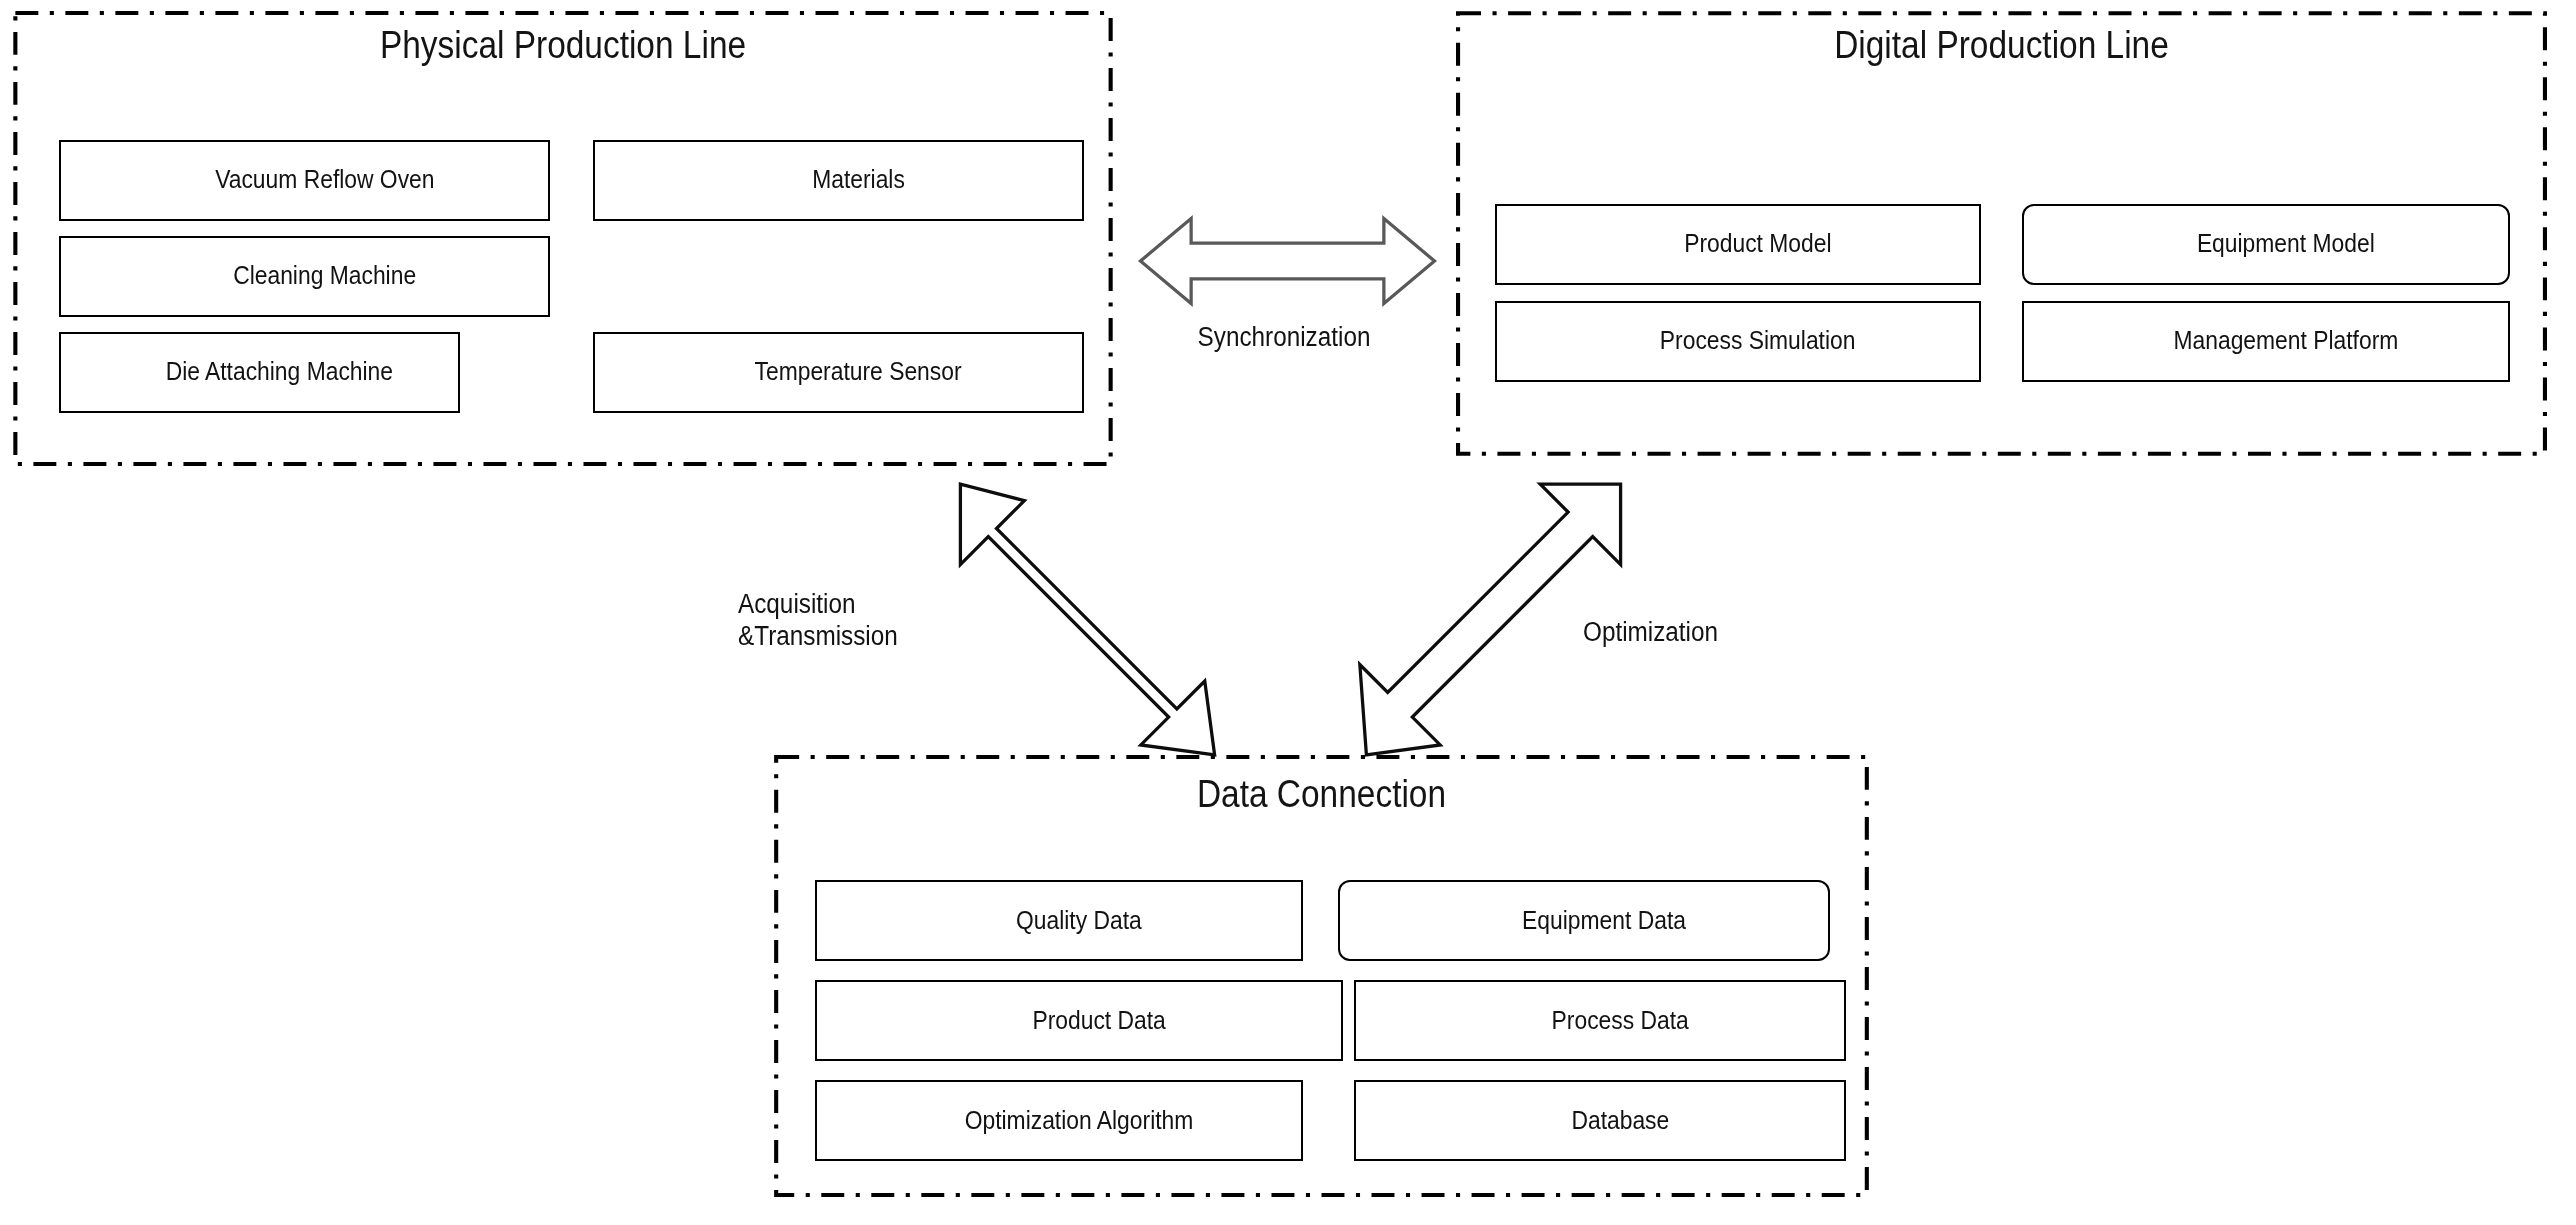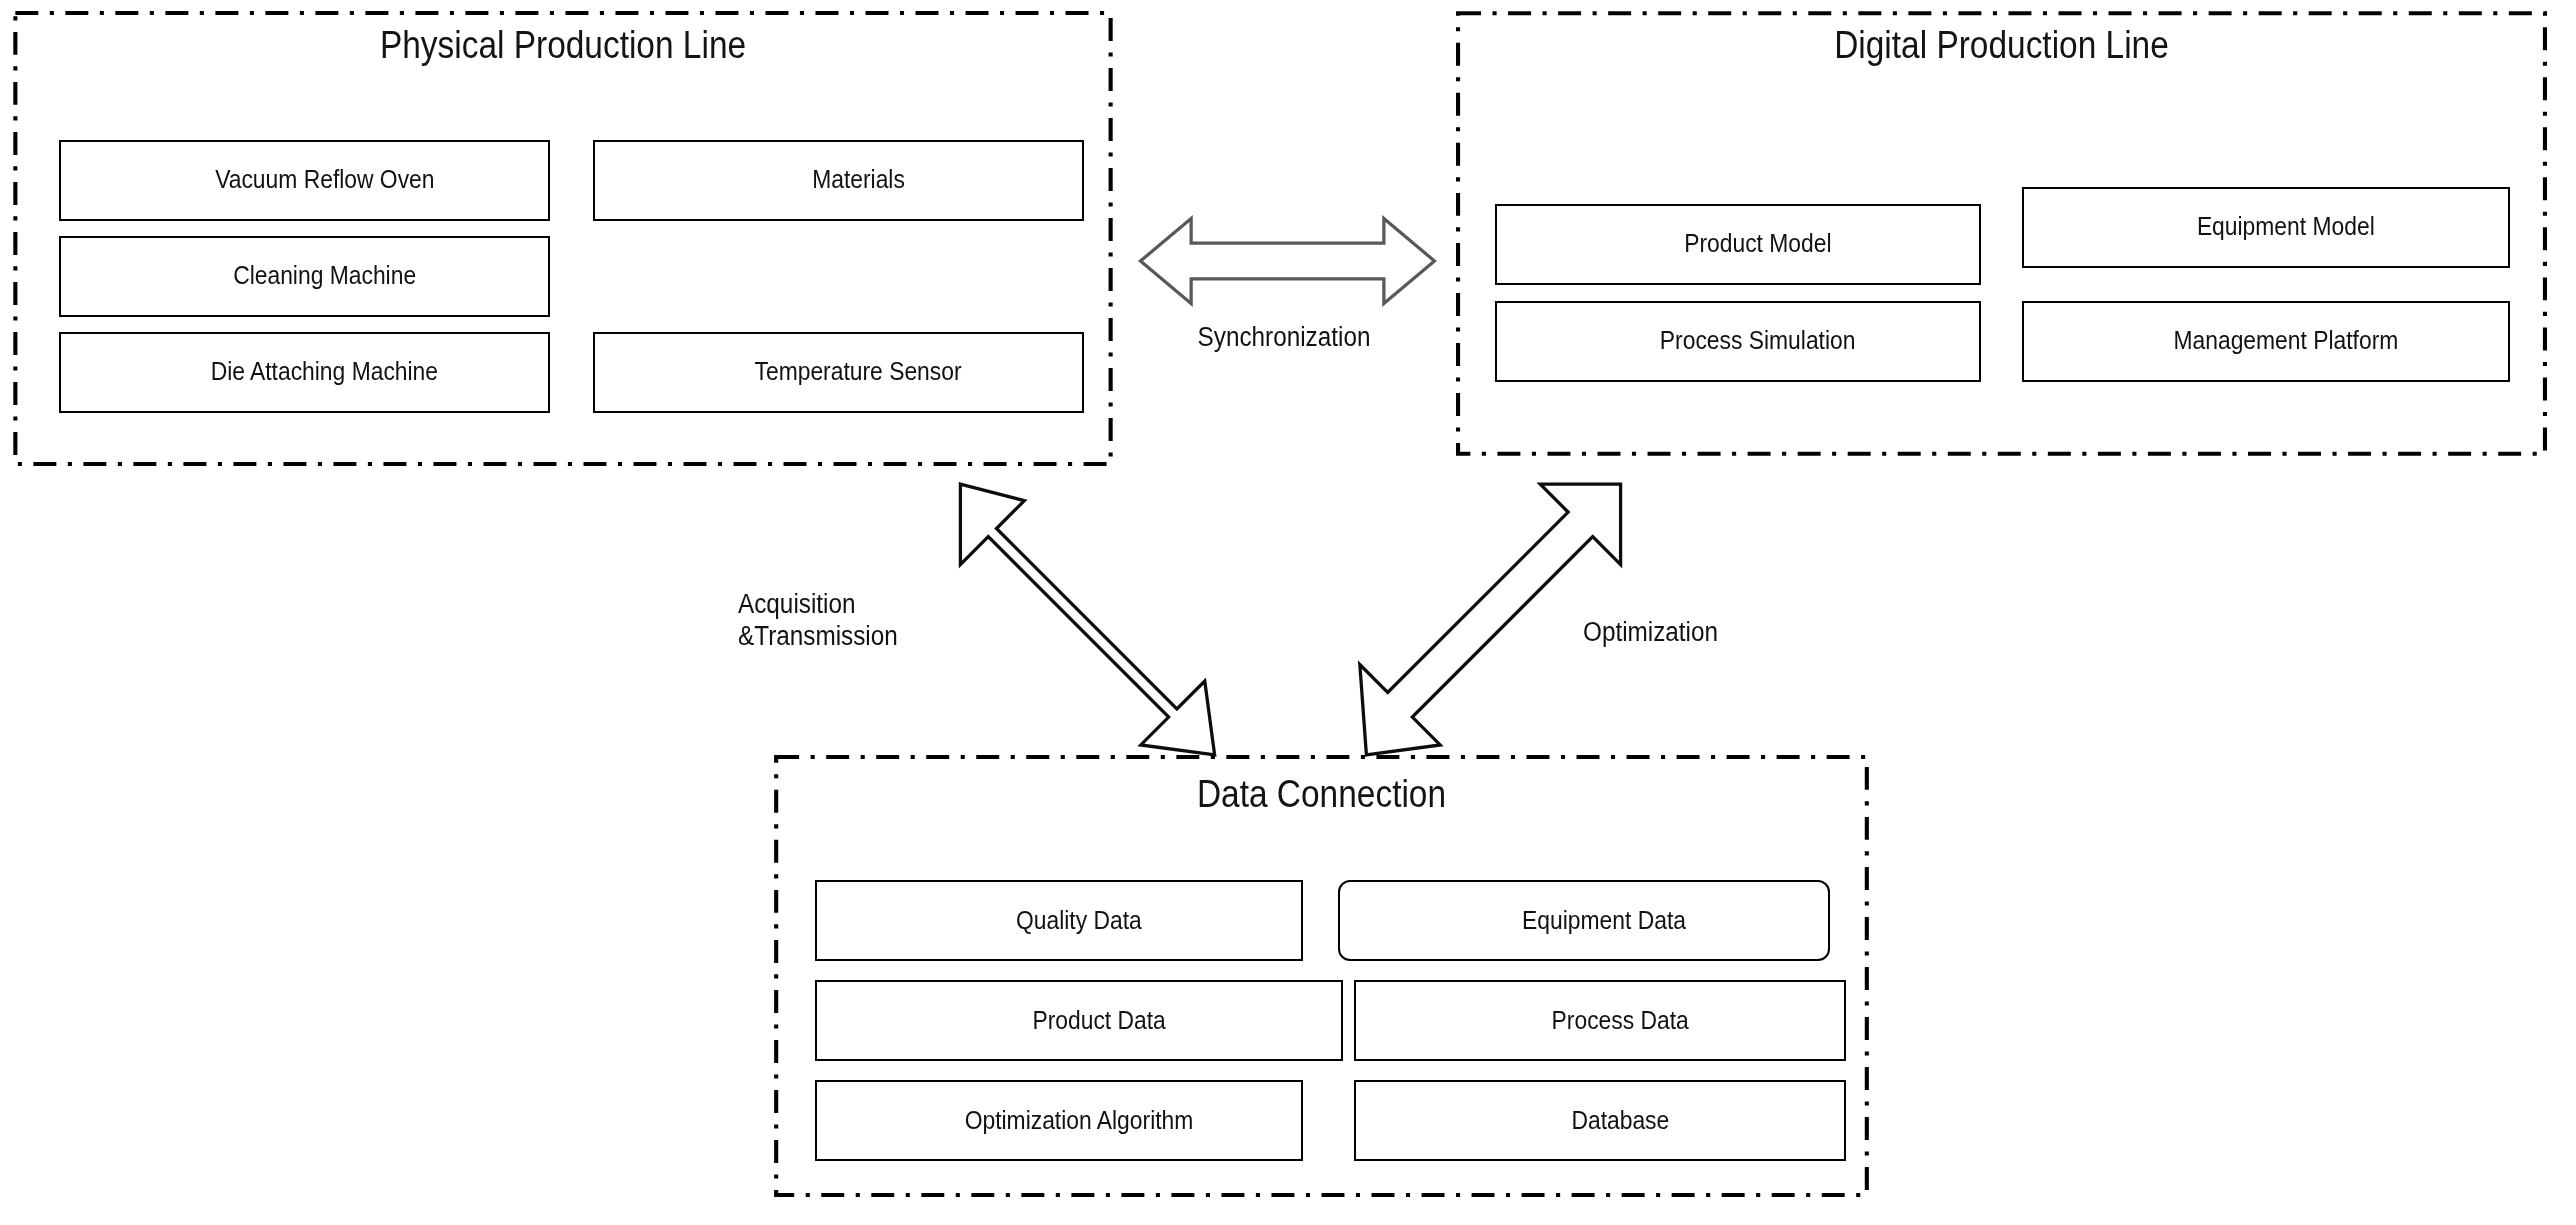--- a/index.html
+++ b/index.html
@@ -76,21 +76,21 @@
     </svg>
 
     <div class="panel-title" style="top:13px;">Physical Production Line</div>
 
     <div class="ibox" style="left:46px;top:129px;width:491px;height:81px;">
       <span>Vacuum Reflow Oven</span>
     </div>
     <div class="ibox" style="left:46px;top:225px;width:491px;height:81px;">
       <span>Cleaning Machine</span>
     </div>
-    <div class="ibox" style="left:46px;top:321px;width:491px;height:81px;">
+    <div class="ibox" style="left:46px;top:321px;width:401px;height:81px;">
       <span>Die Attaching Machine</span>
     </div>
 
     <div class="ibox" style="left:580px;top:129px;width:491px;height:81px;">
       <span>Materials</span>
     </div>
     <div class="ibox" style="left:580px;top:321px;width:491px;height:81px;justify-content:center;">
       <span>Temperature Sensor</span>
     </div>
   </div>
@@ -102,21 +102,21 @@
 
     <div class="panel-title" style="top:13px;">Digital Production Line</div>
 
     <div class="ibox" style="left:39px;top:193px;width:486px;height:81px;">
       <span>Product Model</span>
     </div>
     <div class="ibox" style="left:39px;top:290px;width:486px;height:81px;">
       <span>Process Simulation</span>
     </div>
 
-    <div class="ibox" style="left:566px;top:176px;width:488px;height:81px;">
+    <div class="ibox" style="left:566px;top:193px;width:488px;height:81px;border-radius:12px;">
       <span>Equipment Model</span>
     </div>
     <div class="ibox" style="left:566px;top:290px;width:488px;height:81px;">
       <span>Management Platform</span>
     </div>
   </div>
 
   <div class="panel" style="left:774px;top:755px;width:1095px;height:442px;">
     <svg class="panel-svg" width="1095" height="442" viewBox="0 0 1335 539">
       <rect x="2.5" y="2.5" width="1330" height="534" fill="none" stroke="#000000" stroke-width="5" stroke-dasharray="28 14 5 14" stroke-linecap="butt"></rect>

